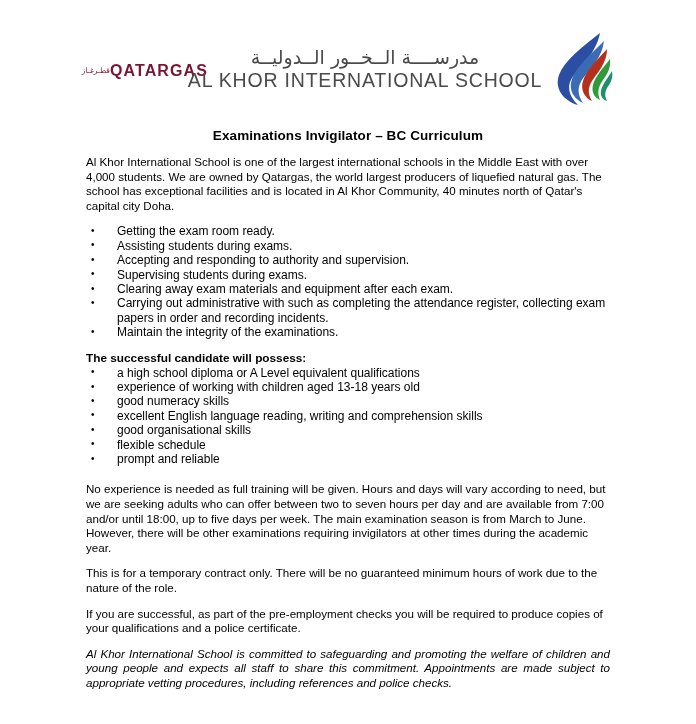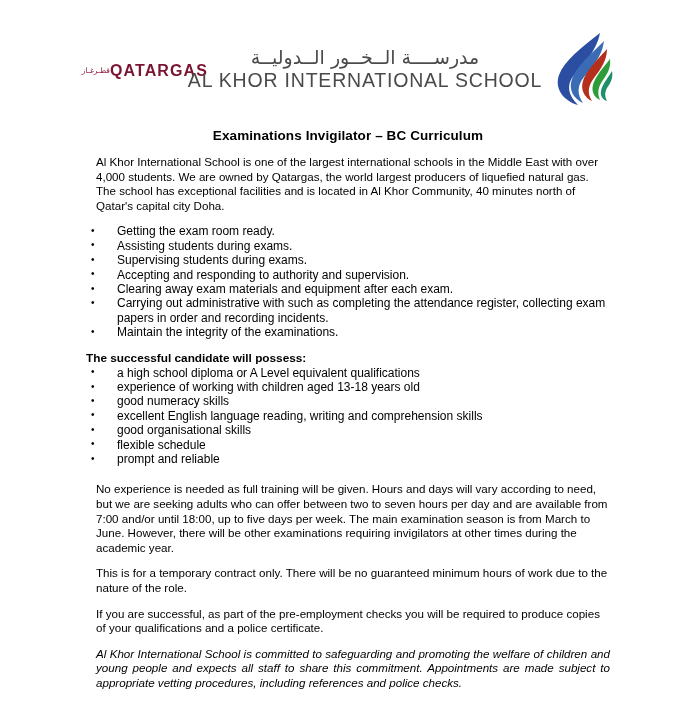--- a/index.html
+++ b/index.html
@@ -100,21 +100,21 @@
   .doc-title {
     text-align: center;
     font-size: 13.5px;
     font-weight: bold;
     margin: 10px 0 12px 0;
     letter-spacing: 0.1px;
   }
   p.para {
     font-size: 11.6px;
     line-height: 14.6px;
-    margin: 0 0 11px 10px;
+    margin: 0 0 11px 0;
     text-align: left;
   }
   p.para.italic { font-style: italic; text-align: justify; }
 
   h3.sec-head {
     font-size: 11.8px;
     font-weight: bold;
     margin: 0 0 1px 0;
     line-height: 14px;
   }
@@ -180,22 +180,22 @@
 
   <div class="content">
 
     <div class="doc-title">Examinations Invigilator – BC Curriculum</div>
 
     <p class="para">Al Khor International School is one of the largest international schools in the Middle East with over 4,000 students.  We are owned by Qatargas, the world largest producers of liquefied natural gas.  The school has exceptional facilities and is located in Al Khor Community, 40 minutes north of Qatar's capital city Doha.</p>
 
     <ul class="bullets">
       <li>Getting the exam room ready.</li>
       <li>Assisting students during exams.</li>
+      <li>Accepting and responding to authority and supervision.</li>
       <li>Supervising students during exams.</li>
-      <li>Accepting and responding to authority and supervision.</li>
       <li>Clearing away exam materials and equipment after each exam.</li>
       <li>Carrying out administrative with such as completing the attendance register, collecting exam papers in order and recording incidents.</li>
       <li>Maintain the integrity of the examinations.</li>
     </ul>
 
     <h3 class="sec-head">The successful candidate will possess:</h3>
     <ul class="bullets">
       <li>a high school diploma or A Level equivalent qualifications</li>
       <li>experience of working with children aged 13-18 years old</li>
       <li>good numeracy skills</li>

